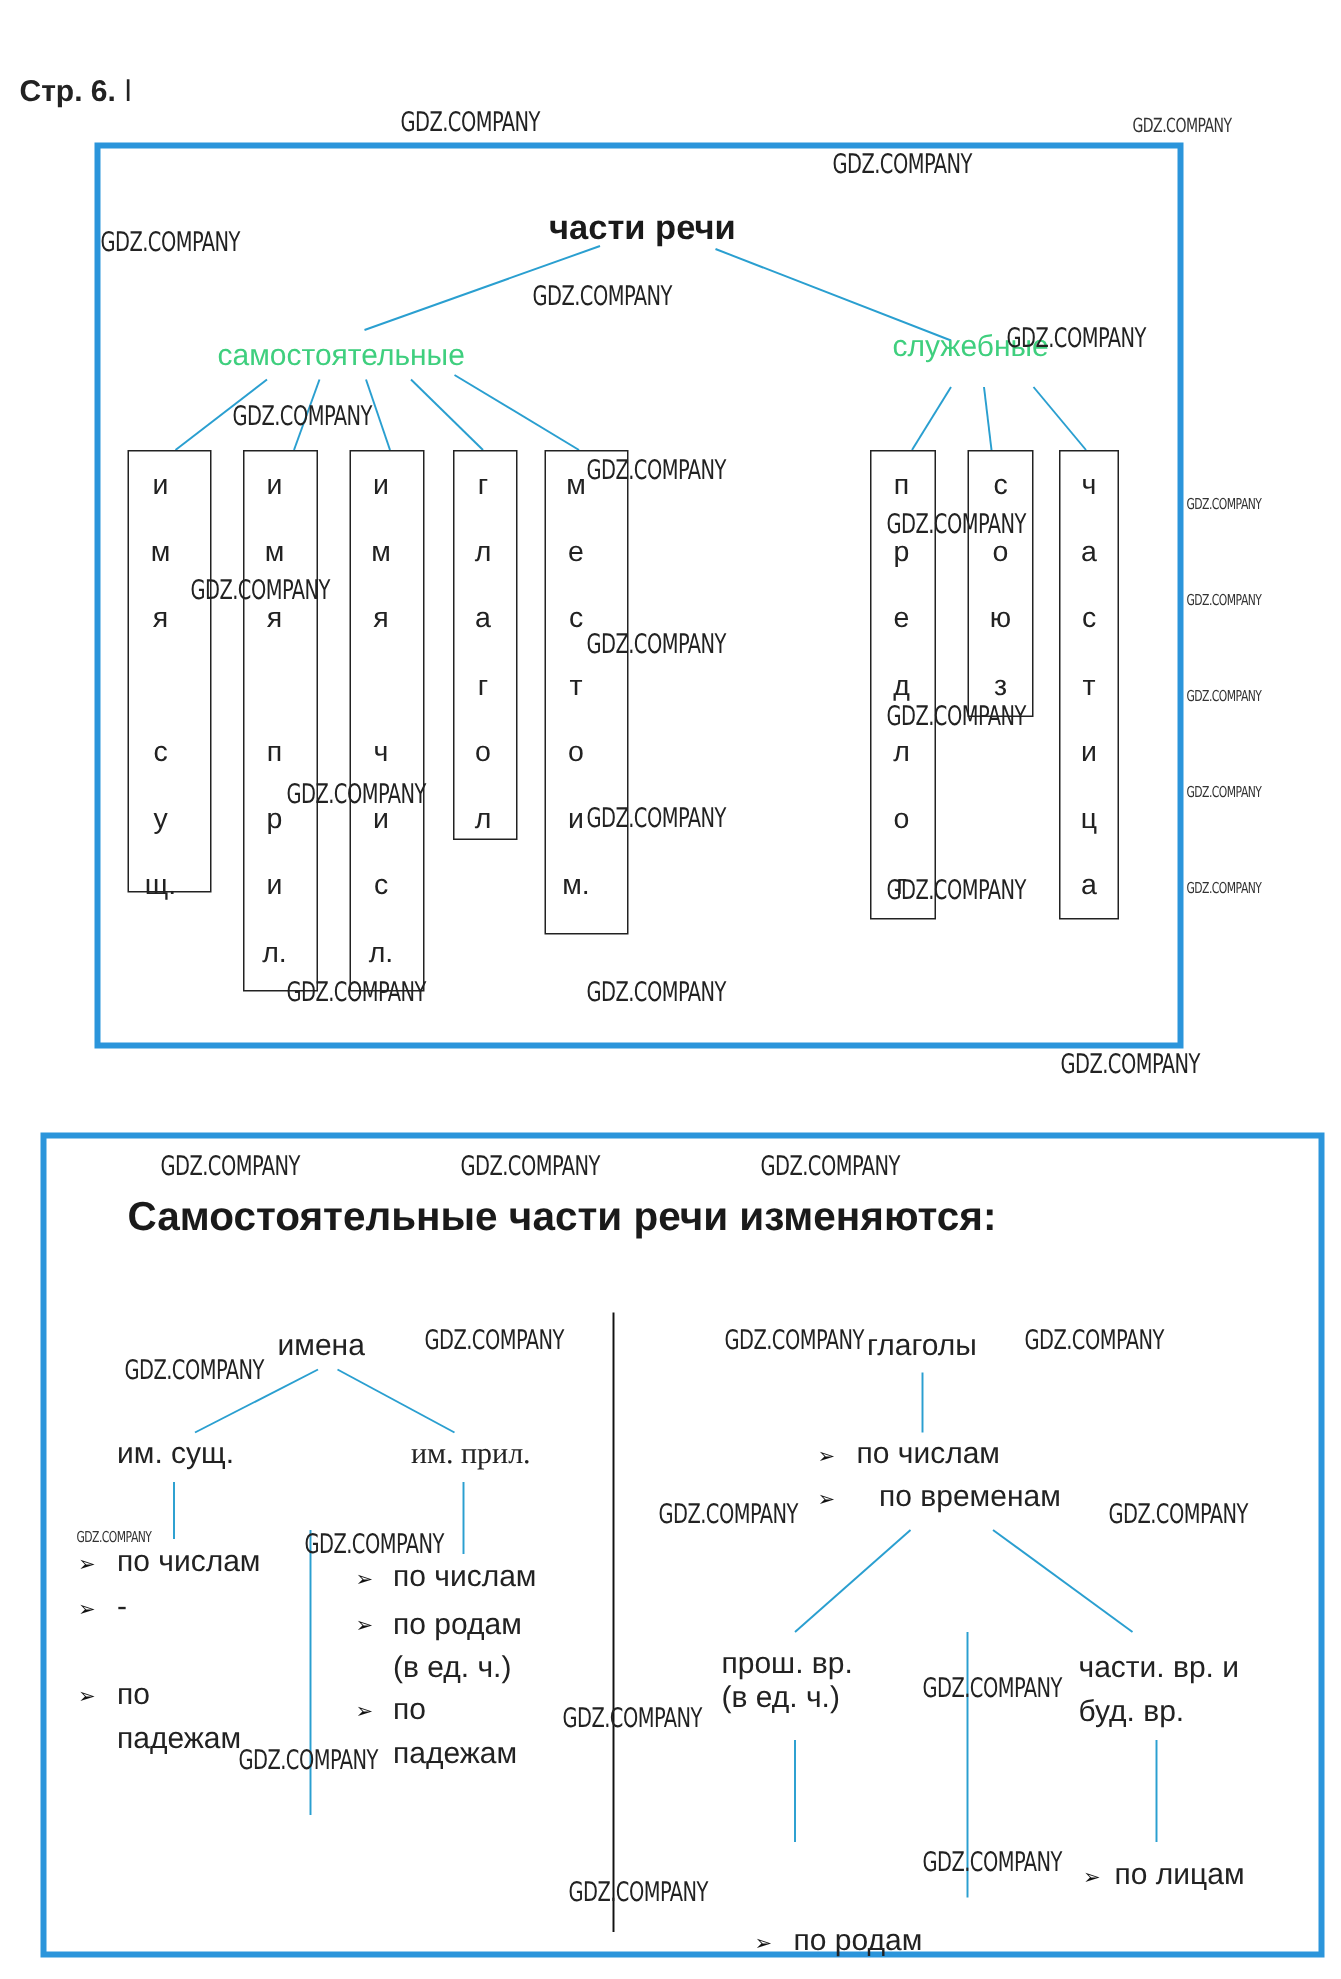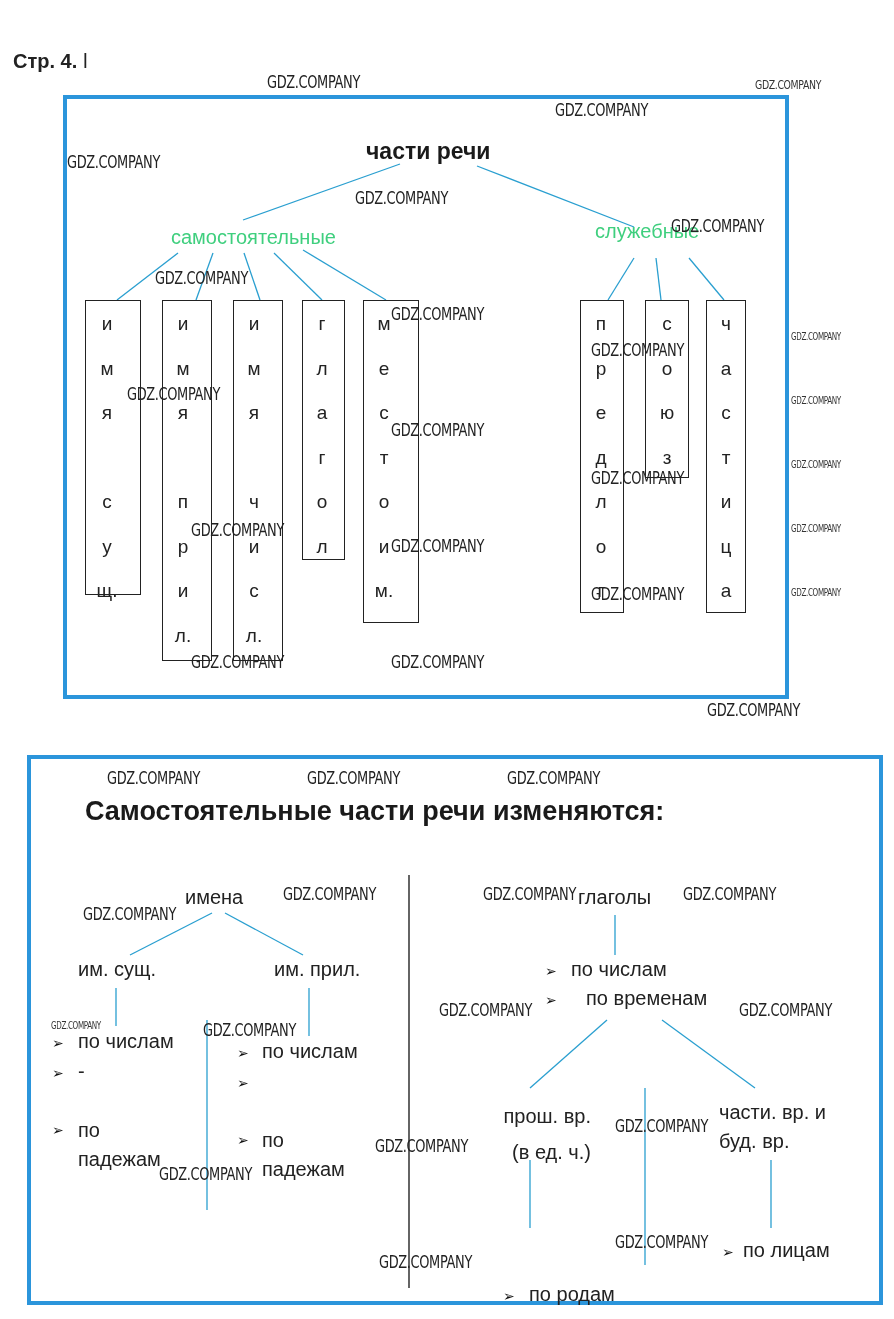--- a/index.html
+++ b/index.html
@@ -18,21 +18,21 @@
     .vletters { position: absolute; font-size: 19px; color: #222; display: flex; flex-direction: column; align-items: center; width: 24px; }
     .vletters span { height: 44.5px; line-height: 24px; text-align: center; }
     svg.lines { position: absolute; left: 0; top: 0; width: 894px; height: 1319px; pointer-events: none; }
     .title2 { left: 85px; top: 796px; font-size: 27px; font-weight: bold; color: #1a1a1a; }
     .t20 { font-size: 20px; color: #222; }
     .bullet { display: inline-block; width: 18px; font-size: 14px; color: #111; }
   </style>
 </head>
 <body>
 
-<div class="abs page-label"><span>Стр. 4.</span> <span style="font-weight:normal;">ǀ</span></div>
+<div class="abs page-label"><span>Стр. 6.</span> <span style="font-weight:normal;">ǀ</span></div>
 
 <div class="frame frame1"></div>
 <div class="frame frame2"></div>
 
 <svg class="lines">
   <g stroke="#2a9fd0" stroke-width="1.3" fill="none">
 
     <line x1="400" y1="164" x2="243" y2="220"></line>
     <line x1="477" y1="166" x2="634" y2="227"></line>
     <line x1="178" y1="253" x2="117" y2="300"></line>
@@ -54,21 +54,21 @@
     <line x1="607" y1="1020" x2="530" y2="1088"></line>
     <line x1="662" y1="1020" x2="755" y2="1088"></line>
     <line x1="530" y1="1160" x2="530" y2="1228"></line>
     <line x1="771" y1="1160" x2="771" y2="1228"></line>
     <line x1="645" y1="1088" x2="645" y2="1265"></line>
   </g>
   <line x1="409" y1="875" x2="409" y2="1288" stroke="#111" stroke-width="1.3"></line>
 </svg>
 
 <div class="abs title1">части речи</div>
-<div class="abs subhead green" style="left:145px; top:226px;margin-left:26px;">самостоятельные</div>
+<div class="abs subhead green" style="left:145px; top:226px;">самостоятельные</div>
 <div class="abs subhead green" style="left:595px; top:220px;text-align:right;">служебные</div>
 
 <div class="vbox" style="left:85px; top:300px; width:56px; height:295px;"></div>
 <div class="vletters" id="vl-0-0" style="left:95px; top:312px;">
     <span>и</span>
     <span>м</span>
     <span>я</span>
     <span>&nbsp;</span>
     <span>с</span>
     <span>у</span>
@@ -147,43 +147,44 @@
     <span>т</span>
     <span>и</span>
     <span>ц</span>
     <span>а</span>
   </div>
 
 <div class="abs title2">Самостоятельные части речи изменяются:</div>
 
 <div class="abs t20 green" style="left:185px; top:886px;text-align:right;">имена</div>
 <div class="abs t20" style="left:78px; top:958px;">им. сущ.</div>
-<div class="abs t20" style="left:274px; top:958px;">им. прил.</div>
+<div class="abs t20" style="left:274px; top:958px;font-family:Liberation Serif, serif;">им. прил.</div>
 
 <div class="abs t20" style="left:52px; top:1030px;"><span class="bullet">➢</span><span style="margin-left:8px">по числам</span></div>
 <div class="abs t20" style="left:52px; top:1060px;"><span class="bullet">➢</span><span style="margin-left:8px">-</span></div>
 <div class="abs t20" style="left:52px; top:1116px; white-space:normal; width:110px; line-height:29px;">
     <span class="bullet" style="position:absolute;left:0;top:0;">➢</span>
     <span style="display:block; margin-left:26px;">по падежам</span>
   </div>
 
 <div class="abs t20" style="left:237px; top:1040px;"><span class="bullet">➢</span><span style="margin-left:7px">по числам</span></div>
 <div class="abs t20" style="left:237px; top:1069px; white-space:normal; width:140px; line-height:29px;">
     <span class="bullet" style="position:absolute;left:0;top:0;">➢</span>
+    <span style="display:block; margin-left:25px; width:105px;">по родам (в ед. ч.)</span>
   </div>
 <div class="abs t20" style="left:237px; top:1126px; white-space:normal; width:140px; line-height:29px;">
     <span class="bullet" style="position:absolute;left:0;top:0;">➢</span>
     <span style="display:block; margin-left:25px; width:100px;">по падежам</span>
   </div>
 
 <div class="abs t20 green" style="left:578px; top:886px;">глаголы</div>
 <div class="abs t20" style="left:545px; top:958px;"><span class="bullet">➢</span><span style="margin-left:8px">по числам</span></div>
 <div class="abs t20" style="left:545px; top:987px;"><span class="bullet">➢</span><span style="margin-left:23px">по временам</span></div>
 
-<div class="abs t20" style="left:481px; top:1098px; white-space:normal; width:110px; line-height:36px;text-align:right;">прош. вр. (в ед. ч.)</div>
+<div class="abs t20" style="left:481px; top:1098px; white-space:normal; width:110px; line-height:23px;">прош. вр. (в ед. ч.)</div>
 <div class="abs t20" style="left:719px; top:1098px; white-space:normal; width:120px; line-height:29px;">части. вр. и буд. вр.</div>
 
 <div class="abs t20" style="left:503px; top:1239px;margin-top:44px;"><span class="bullet">➢</span><span style="margin-left:8px">по родам</span></div>
 <div class="abs t20" style="left:722px; top:1239px;"><span class="bullet">➢</span><span style="margin-left:3px">по лицам</span></div>
 
 <div class="wm" style="left:267px; top:71px;">GDZ.COMPANY</div>
 <div class="wm small" style="left:755px; top:77px; font-size:13px;">GDZ.COMPANY</div>
 <div class="wm" style="left:555px; top:99px;">GDZ.COMPANY</div>
 <div class="wm" style="left:67px; top:151px;">GDZ.COMPANY</div>
 <div class="wm" style="left:355px; top:187px;">GDZ.COMPANY</div>

